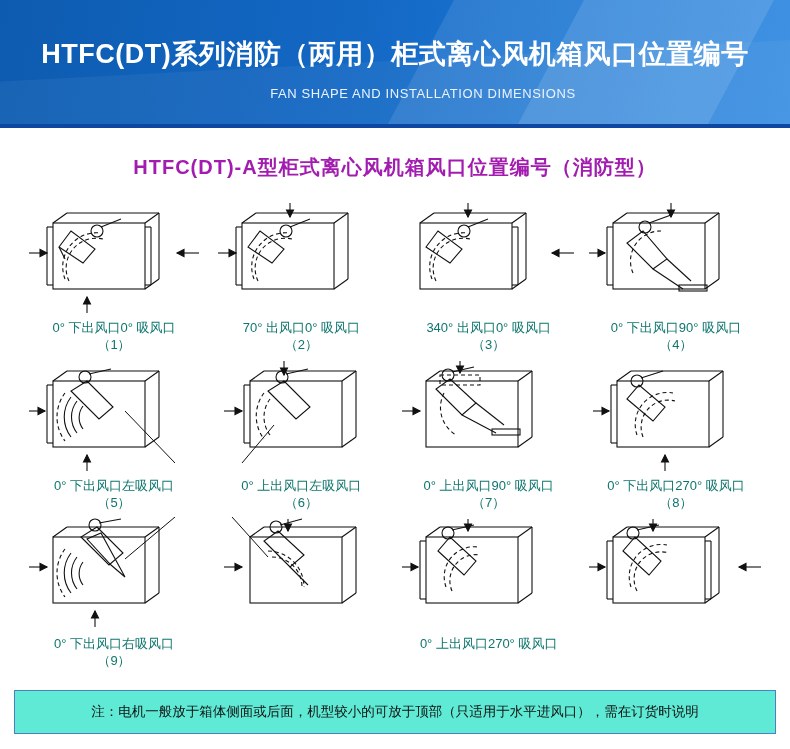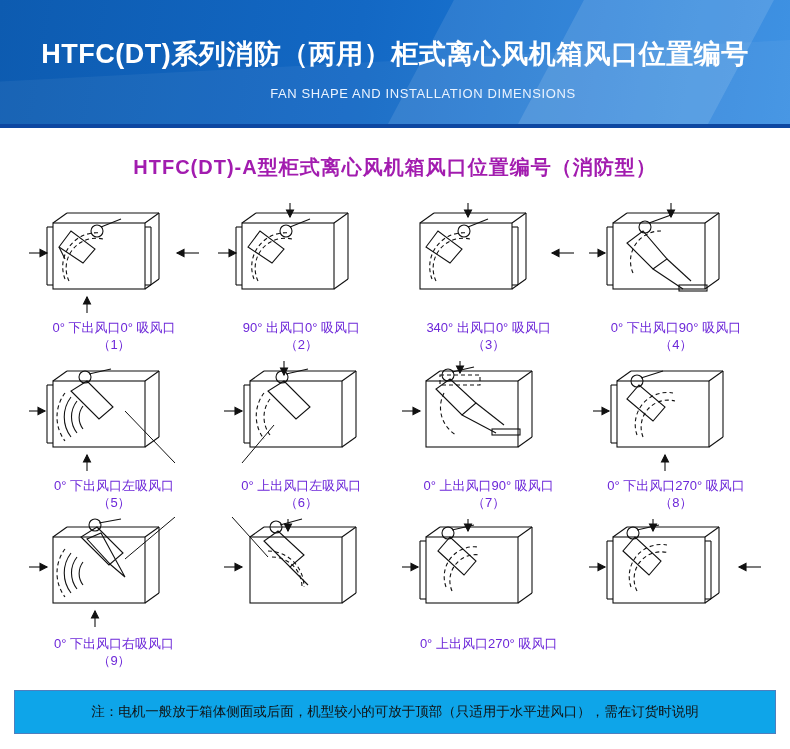--- a/index.html
+++ b/index.html
@@ -102,21 +102,21 @@
     width: 178px;
     position: relative;
   }
   .figbox {
     height: 118px;
     position: relative;
   }
   .caption {
     text-align: center;
     font-size: 13px;
-    color: #6d28d9;
+    color: #0f766e;
     white-space: nowrap;
     line-height: 17px;
   }
   .caption .num {
     display: block;
     font-size: 13px;
   }
 
   
   .suction-label {
@@ -129,21 +129,21 @@
   }
 
   
   .note {
     position: absolute;
     left: 14px;
     top: 690px;
     width: 762px;
     height: 44px;
     border: 1px solid #4e7fbe;
-    background: #0ea5e9;
+    background: #5eead4;
     box-sizing: border-box;
     display: flex;
     align-items: center;
     justify-content: center;
     font-size: 13.5px;
     color: #111;
     white-space: nowrap;
   }
 
   svg { display: block; }
@@ -225,21 +225,21 @@
           </g>
           <g stroke="#111" fill="#111" stroke-width="1.1">
             <line x1="6" y1="52" x2="24" y2="52"></line>
               <polygon points="24,52 17,48.5 17,55.5"></polygon>
             <line x1="78" y1="2" x2="78" y2="16"></line>
               <polygon points="78,16 74.5,9 81.5,9"></polygon>
           </g>
         </svg>
       </div>
       <div class="caption">
-        <span>90°  出风口0°  吸风口</span>
+        <span>70°  出风口0°  吸风口</span>
         <span class="num">（2）</span>
       </div>
     </div>
 
     <div class="cell">
       <div class="figbox">
         <svg width="178" height="118" viewBox="0 0 178 118">
           <g stroke="#111" fill="none" stroke-width="1.1">
             <rect x="20" y="22" width="92" height="66"></rect>
             <line x1="20" y1="22" x2="34" y2="12"></line>

